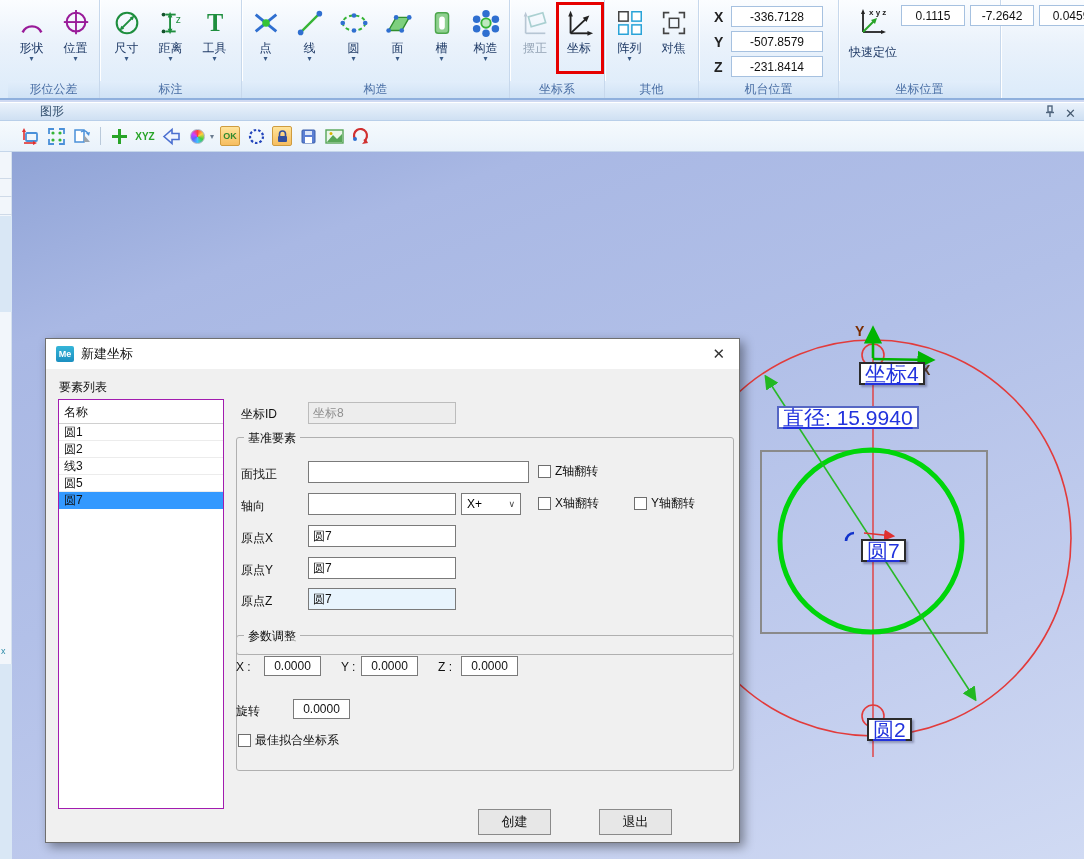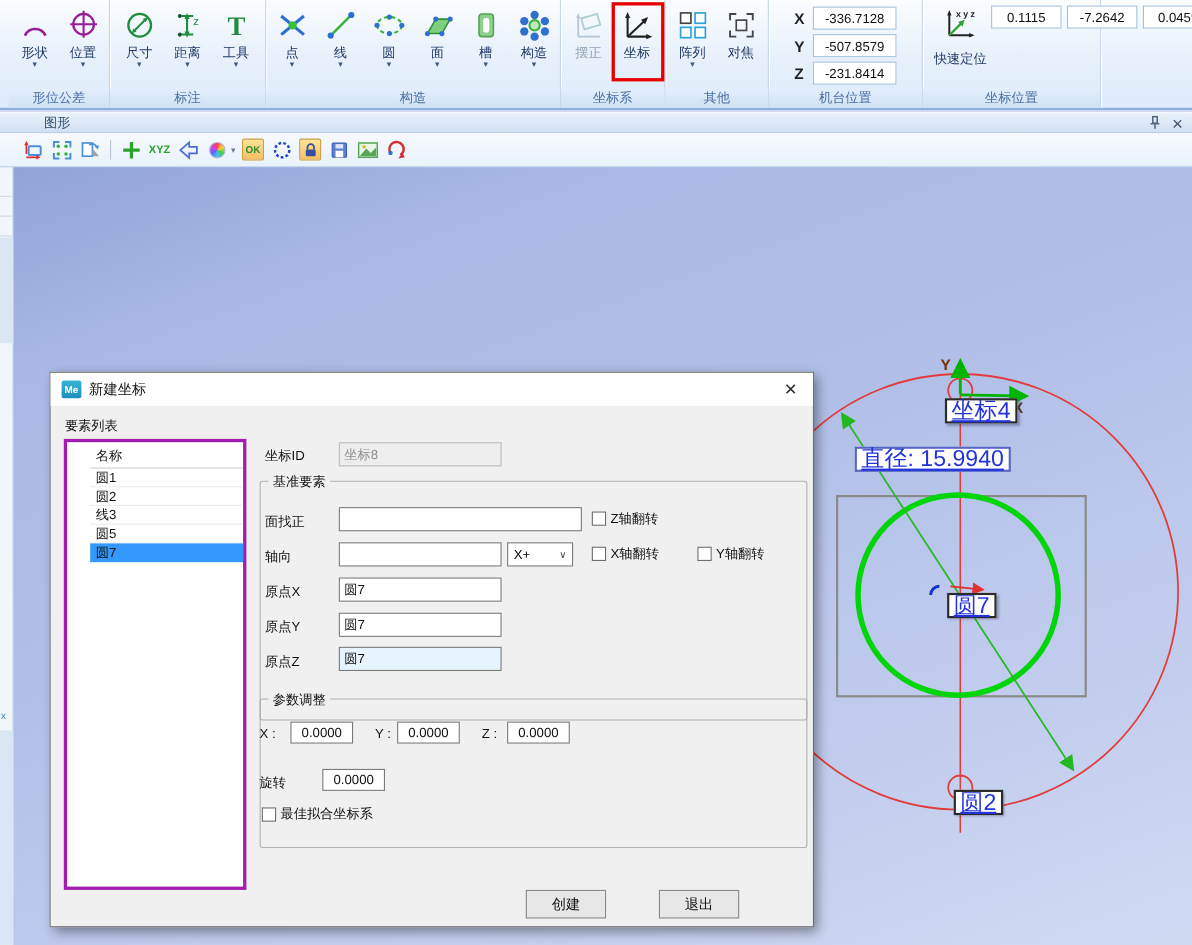--- a/index.html
+++ b/index.html
@@ -19,21 +19,21 @@
   .rbtn .ric { width:34px; height:36px; display:flex; align-items:center; justify-content:center; }
   .rbtn .rlabel { font-size:12px; line-height:14px; color:#1f3a66; white-space:nowrap; }
   .rbtn .darr { font-size:8px; line-height:8px; color:#3a5a86; }
   .rbtn.disabled .rlabel { color:#93a3b5; }
   .rbtn.disabled .ric { opacity:.55; }
   .redbox { position:absolute; left:556px; top:2px; width:48px; height:72px;
     border:3px solid #e60000; z-index:6; pointer-events:none; }
 
   .axisrow { display:flex; align-items:center; gap:5px; margin:2px 8px; }
   .axisletter { font-size:14px; font-weight:bold; color:#222; width:12px; }
-  .valbox { width:76px; height:21px; background:#fff; border:1px solid #a6c1e0;
+  .valbox { width:92px; height:21px; background:#fff; border:1px solid #a6c1e0;
     font-size:12px; color:#111; display:flex; align-items:center; justify-content:center; }
   .quickcol { display:flex; flex-direction:column; align-items:center; margin:4px 4px 0 10px; }
   .quicklabel { font-size:12px; color:#1f3a66; margin-top:2px; white-space:nowrap; }
   .quickvals { display:flex; flex-direction:row; gap:5px; margin-top:3px; }
   .quickvals .valbox { width:64px; }
 
   
   .phead { position:absolute; left:0; top:102px; width:1084px; height:19px;
     background:linear-gradient(#eaf2fb,#cfe0f3); border-top:1px solid #ffffff;
     border-bottom:1px solid #b9cfe9; display:flex; align-items:center;
@@ -73,21 +73,21 @@
     background:#f0f0f0; border:1px solid #6f6f6f; box-shadow:4px 4px 10px rgba(0,0,0,.4); z-index:10; }
   .dtitle { position:absolute; left:0; top:0; width:100%; height:30px; background:#ffffff;
     display:flex; align-items:center; padding:0 10px; }
   .dappicon { width:18px; height:16px; background:linear-gradient(#35b5d8,#1b8fc0); color:#fff;
     font-size:9px; font-weight:bold; display:flex; align-items:center; justify-content:center;
     border-radius:2px; margin-right:7px; }
   .dtitletext { font-size:13px; color:#111; flex:1; }
   .dclose { font-size:15px; color:#333; padding:0 4px; cursor:default; }
   .dlabel { position:absolute; font-size:12px; color:#111; white-space:nowrap; }
   .listbox { position:absolute; left:12px; top:60px; width:166px; height:410px;
-    background:#fff; border:3px solid #a21caf; font-size:12px;padding-left:21px; }
+    background:#fff; border:1px solid #a21caf; font-size:12px; }
   .listhead { height:24px; line-height:24px; padding-left:5px; border-bottom:1px solid #d0d0d0; color:#111; }
   .listrow { height:17px; line-height:17px; padding-left:5px; border-bottom:1px solid #ececec; color:#111; cursor:default; }
   .listrow.selected { background:#3399ff; border-bottom:1px solid #3399ff; }
   .din { position:absolute; height:22px; background:#fff; border:1px solid #7a7a7a;
     font-size:12px; padding:0 4px; color:#111; font-family:inherit; }
   .din:disabled { background:#ededed; color:#8f8f8f; border-color:#bcbcbc; }
   .din.hl { background:#e8f4fd; }
   .din.num { text-align:center; height:20px; }
   .fieldset { position:absolute; border:1px solid #b0b0b0; border-radius:3px; }
   .legend { position:absolute; top:-8px; left:7px; background:#f0f0f0; padding:0 4px; font-size:12px; color:#111; }

